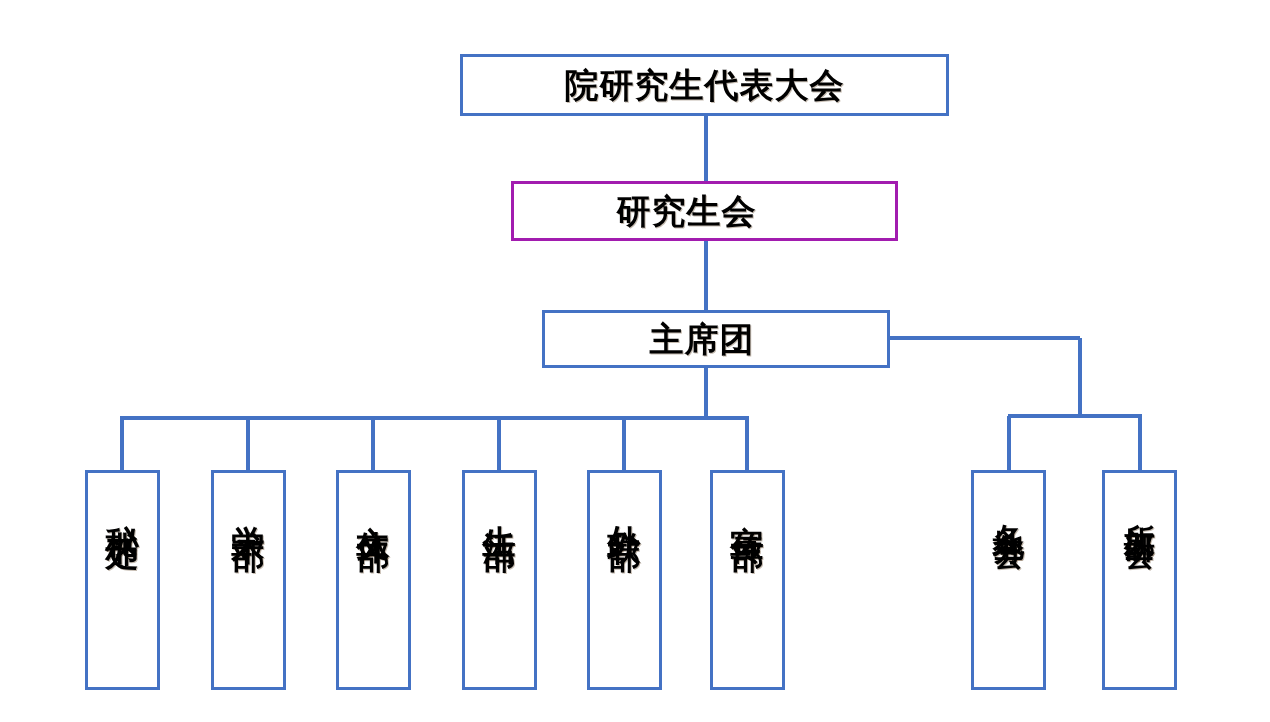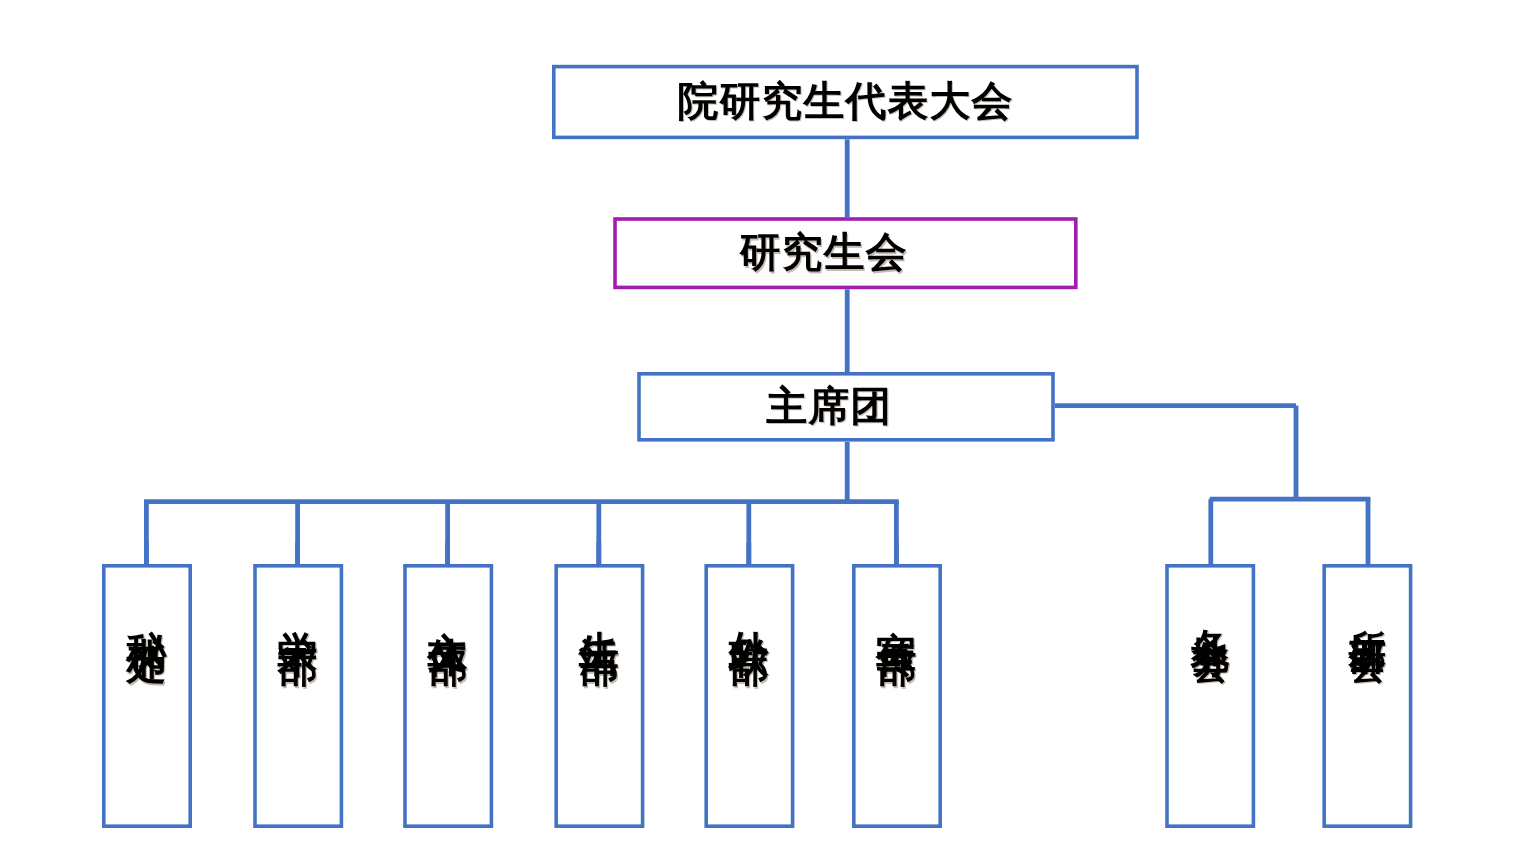--- a/index.html
+++ b/index.html
@@ -105,21 +105,21 @@
   </svg>
 
   <div class="node-box node-h" style="left:460px; top:54px; width:489px; height:62px; border:3px solid #4472C4;">
     <span class="node-label">院研究生代表大会</span>
   </div>
 
   <div class="node-box node-h" style="left:511px; top:181px; width:387px; height:60px; border:3px solid #a21caf;">
     <span class="node-label" style="transform:translateX(-18px);">研究生会</span>
   </div>
 
-  <div class="node-box node-h" style="left:531px; top:310px; width:348px; height:58px; border:3px solid #4472C4;">
+  <div class="node-box node-h" style="left:542px; top:310px; width:348px; height:58px; border:3px solid #4472C4;">
     <span class="node-label" style="transform:translateX(-14px);">主席团</span>
   </div>
 
   <div class="node-box node-v" style="left:85px; top:470px; width:75px; height:220px; border:3px solid #4472C4;">
     <span class="node-label">秘书处</span>
   </div>
 
   <div class="node-box node-v" style="left:211px; top:470px; width:75px; height:220px; border:3px solid #4472C4;">
     <span class="node-label">学术部</span>
   </div>

